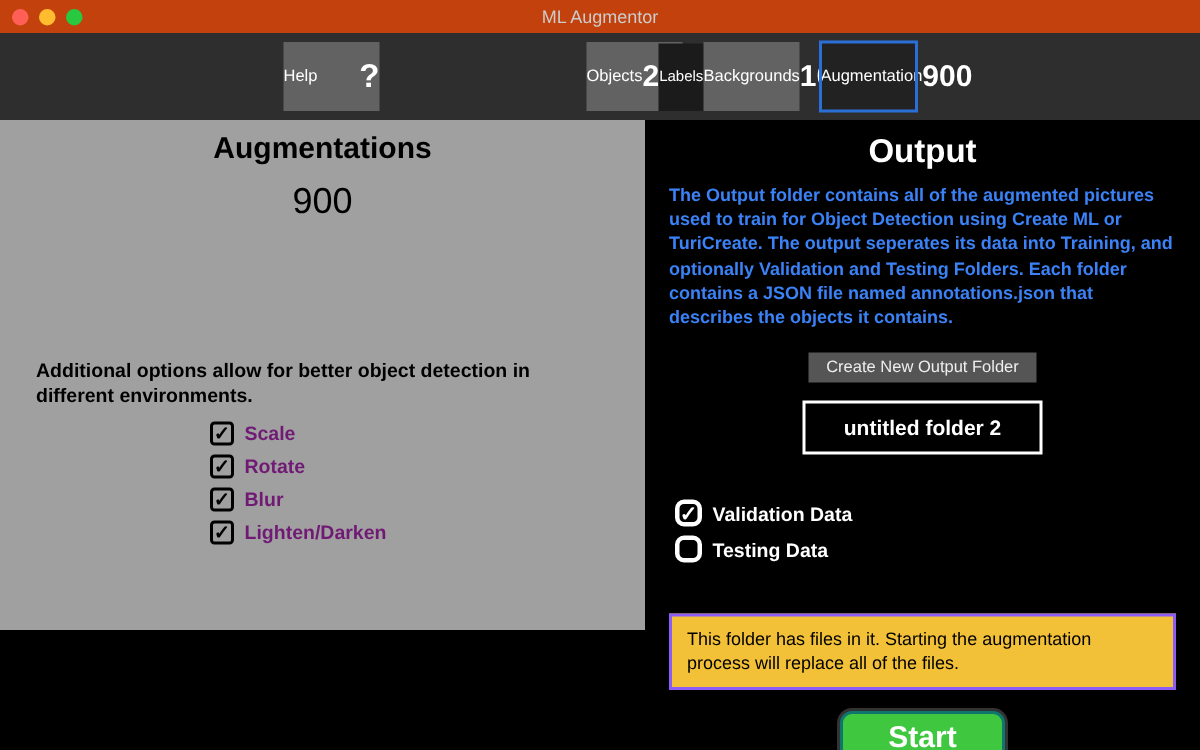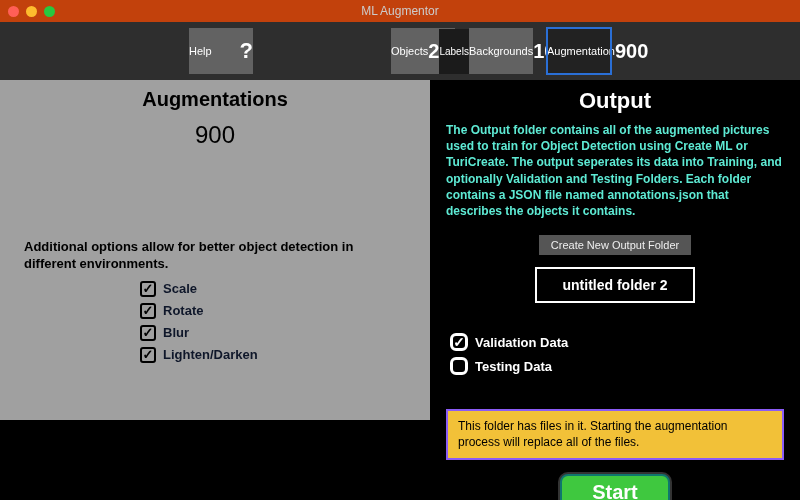--- a/index.html
+++ b/index.html
@@ -25,24 +25,24 @@
   h2.sect { text-align: center; font-size: 20px; font-weight: 600; color: #000; }
   .right h2.sect { color: #fff; font-size: 22px; }
   .aug-val { text-align: center; font-size: 24px; margin-top: 10px; color: #000; }
   .slider-wrap { display: flex; align-items: center; gap: 6px; margin: 14px 12px 0 12px; font-size: 11px; color: #222; }
   .slider { flex: 1; position: relative; height: 14px; }
   .track { position: absolute; top: 6px; left: 0; right: 0; height: 3px; background: #7a7a7a; border-radius: 2px; }
   .track-fill { position: absolute; top: 6px; left: 0; width: 40%; height: 3px; background: #e0a017; border-radius: 2px; }
   .thumb { position: absolute; top: 1px; left: 40%; transform: translateX(-50%); width: 12px; height: 12px; border-radius: 50%; background: #2b2b2b; }
   .opt-desc { font-size: 13px; font-weight: 600; color: #000; margin: 90px 24px 8px 24px; line-height: 1.3; }
   .checks { margin-left: 140px; display: flex; flex-direction: column; gap: 6px; }
-  .check-row { display: flex; align-items: center; gap: 7px; font-size: 13px; font-weight: 600; color: #0f172a; cursor: pointer; }
+  .check-row { display: flex; align-items: center; gap: 7px; font-size: 13px; font-weight: 600; color: #701a75; cursor: pointer; }
   .cb { width: 16px; height: 16px; border: 2px solid #000; border-radius: 3px; display: flex; align-items: center; justify-content: center; background: transparent; }
   .cb.checked::after { content: "✓"; font-size: 13px; font-weight: 900; line-height: 1; color: #000; }
-  .r-desc { font-size: 12px; font-weight: 600; line-height: 1.35; margin-top: 8px; color: #5eead4; }
+  .r-desc { font-size: 12px; font-weight: 600; line-height: 1.35; margin-top: 8px; color: #3b82f6; }
   .btn-new { margin: 16px auto 8px auto; display: block; background: #555; color: #eee; border: none; padding: 4px 12px; font-size: 11px; cursor: pointer; }
   .folder-box { margin: 4px auto 30px auto; width: 160px; border: 2px solid #fff; color: #fff; text-align: center; padding: 8px 4px; font-size: 14px; font-weight: 600; }
   .r-checks { margin-left: 4px; display: flex; flex-direction: column; gap: 6px; }
   .r-checks .check-row { color: #fff; }
   .r-checks .cb { border-color: #fff; border-width: 3px; border-radius: 6px; width: 18px; height: 18px; }
   .r-checks .cb.checked::after { color: #fff; font-size: 14px; }
   .warn { margin-top: 34px; background: #f2c138; color: #000; border: 2px solid #8b5cf6; padding: 8px 10px; font-size: 12px; line-height: 1.3; }
   .start-wrap { margin-top: 14px; display: flex; justify-content: center; }
   .start { background: #3fc83f; color: #fff; font-size: 20px; font-weight: 600; padding: 5px 30px; border: 2px solid #0f766e; border-radius: 8px; cursor: pointer; box-shadow: 0 0 0 2px rgba(255,255,255,0.2); }
 </style>

